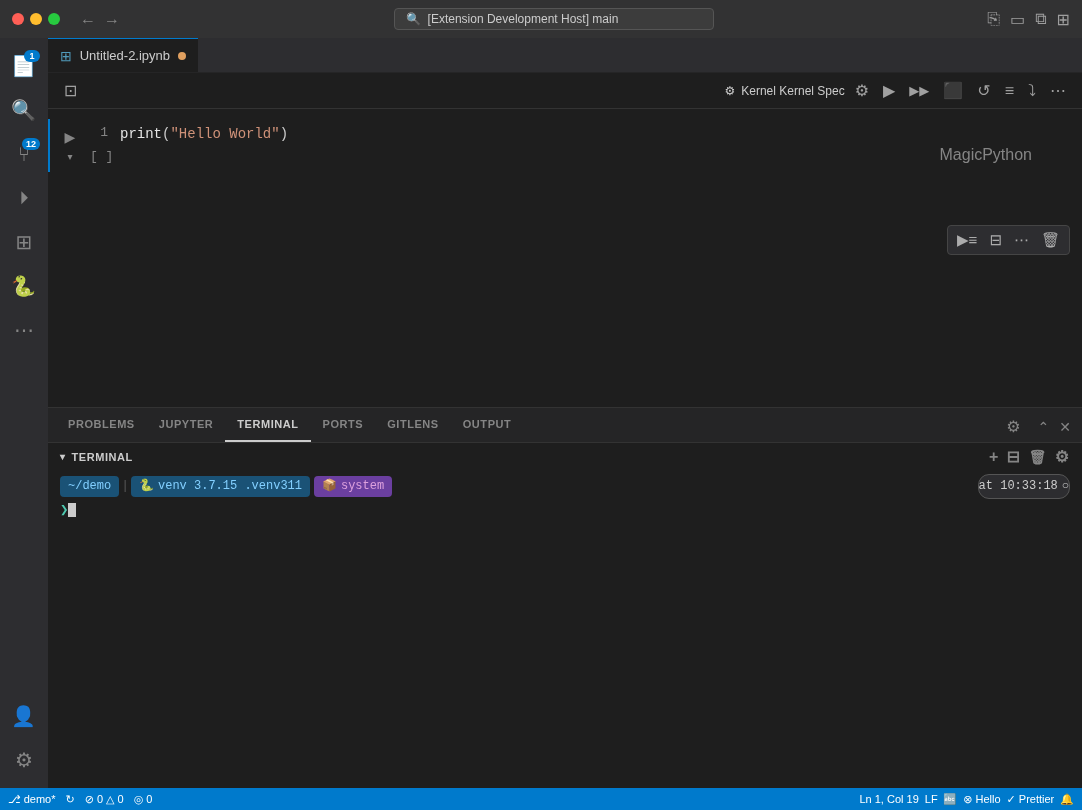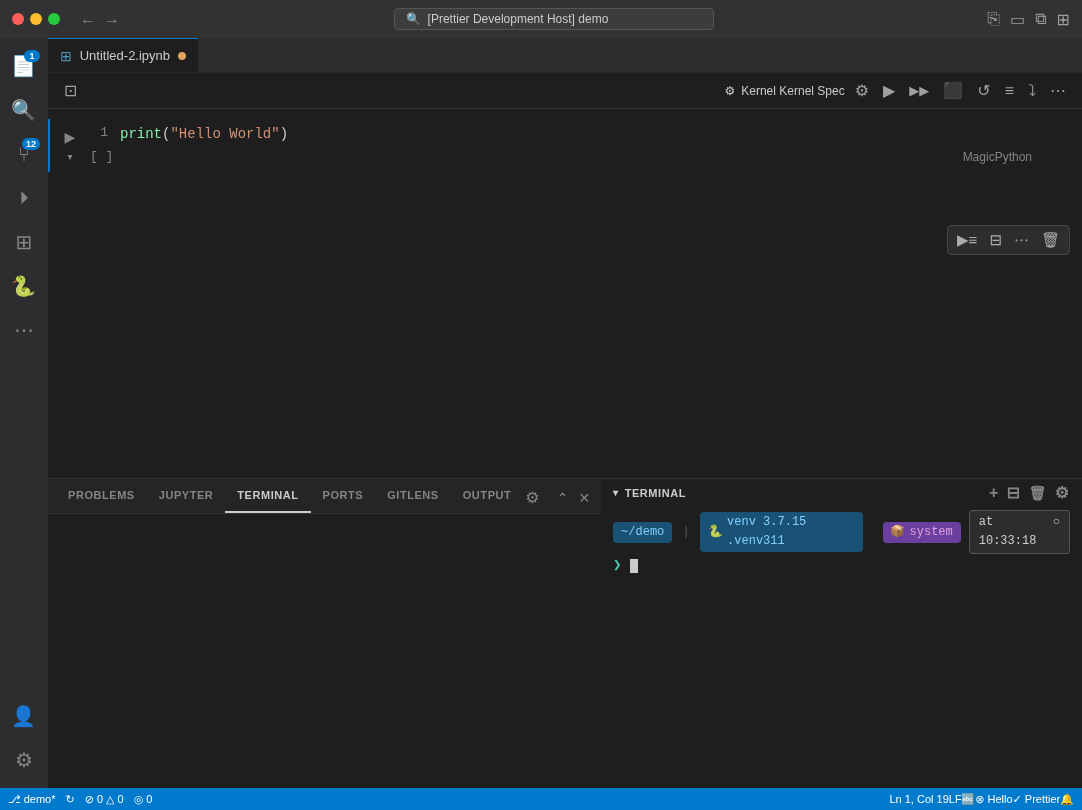--- a/index.html
+++ b/index.html
@@ -290,36 +290,36 @@
       color: #858585;
       font-family: 'Consolas', 'Courier New', monospace;
       font-size: 13px;
       padding: 4px 0;
     }
     .cell-language {
       position: absolute;
       right: 50px;
       bottom: 8px;
       color: #858585;
-      font-size: 12px;
-    }
-
-    
-    .kw-print { color: #86efac; }
+      font-size: 16px;
+    }
+
+    
+    .kw-print { color: #e5e5e5; }
     .kw-paren { color: #cccccc; }
     .kw-string { color: #ce9178; }
 
     
     .panel-area {
       flex-shrink: 0;
-      height: 310px;
+      height: 381px;
       background: #1e1e1e;
       border-top: 1px solid #333;
       display: flex;
-      flex-direction: row;
+      flex-direction: column;
     }
     .panel-tabs {
       height: 35px;
       background: #252526;
       display: flex;
       align-items: flex-end;
       padding: 0 8px;
       border-bottom: 1px solid #333;
       flex-shrink: 0;
     }
@@ -378,41 +378,41 @@
     }
     .terminal-content {
       flex: 1;
       padding: 4px 12px;
       font-family: 'Consolas', 'Courier New', monospace;
       font-size: 13px;
     }
     .terminal-line {
       display: flex;
       align-items: center;
-      gap: 8px;
+      gap: 0;
       line-height: 1.6;
     }
     .term-badge {
       display: inline-flex;
       align-items: center;
       gap: 4px;
       border-radius: 4px;
       padding: 1px 8px;
       font-size: 12px;
       font-weight: 500;
     }
     .term-badge-blue { background: #1a5276; color: #82cfff; }
     .term-time {
       margin-left: auto;
       color: #cccccc;
       font-size: 12px;
       background: #2d2d30;
       border: 1px solid #555;
-      border-radius: 3px;
-      padding: 2px 9px;
+      border-radius: 11px;
+      padding: 2px 0;
       display: flex;
       align-items: flex-start;
       gap: 4px;
     }
     .term-prompt {
       color: #4ec9b0;
       font-size: 14px;
     }
     .term-cursor {
       display: inline-block;
@@ -439,21 +439,21 @@
     }
     .status-left {
       display: flex;
       align-items: center;
       gap: 10px;
     }
     .status-right {
       margin-left: auto;
       display: flex;
       align-items: center;
-      gap: 0;
+      gap: 6px;
       text-align: center;
     }
     .status-item {
       display: flex;
       align-items: center;
       gap: 3px;
       white-space: nowrap;
     }
 
     .panel-right-icons {
@@ -478,21 +478,21 @@
     <div class="traffic-light tl-yellow"></div>
     <div class="traffic-light tl-green"></div>
   </div>
   <div class="titlebar-nav">
     <span>←</span>
     <span>→</span>
   </div>
   <div class="titlebar-search">
     <div class="titlebar-search-box">
       <span>🔍</span>
-      <span>[Prettier Development Host] demo</span>
+      <span>[Extension Development Host] main</span>
     </div>
   </div>
   <div class="titlebar-icons">
     <span class="titlebar-icon">⎘</span>
     <span class="titlebar-icon">▭</span>
     <span class="titlebar-icon">⧉</span>
     <span class="titlebar-icon">⊞</span>
   </div>
 </div>
 

